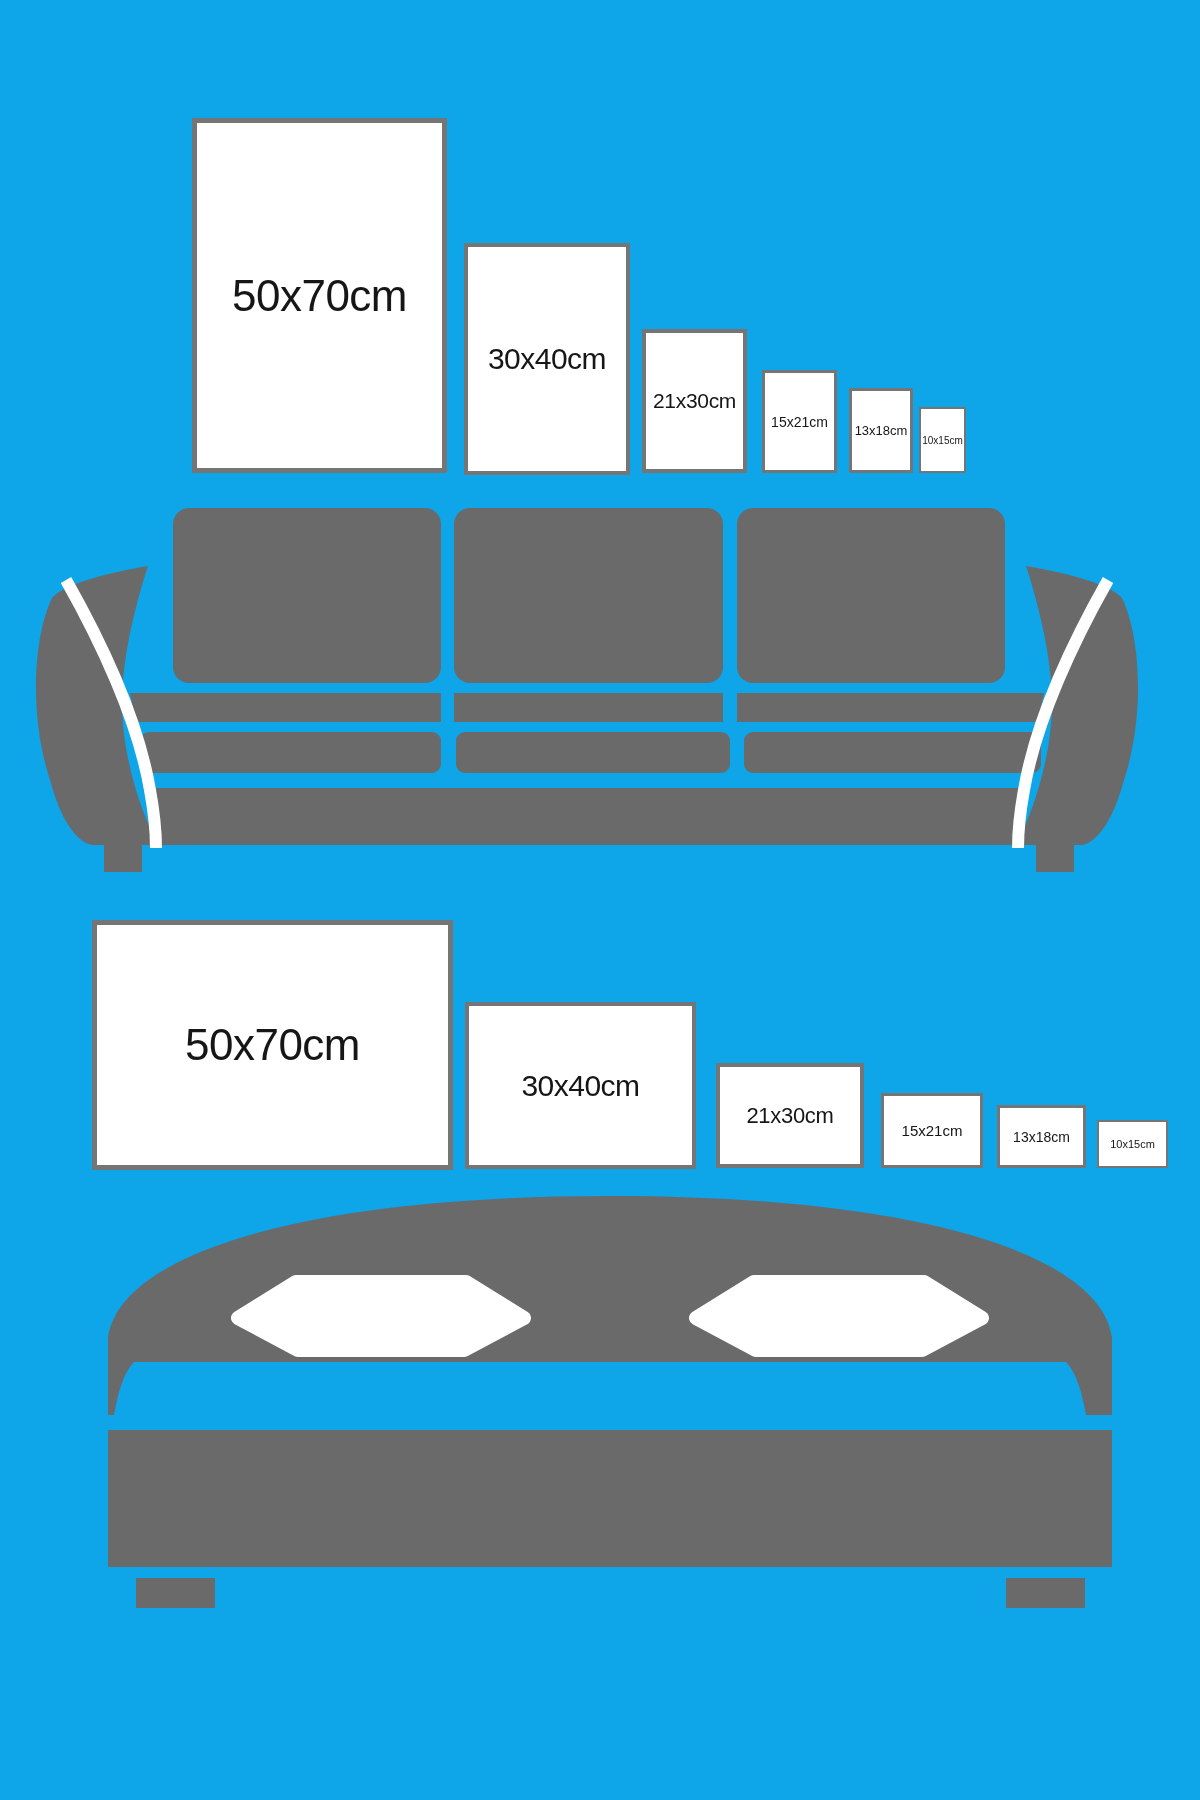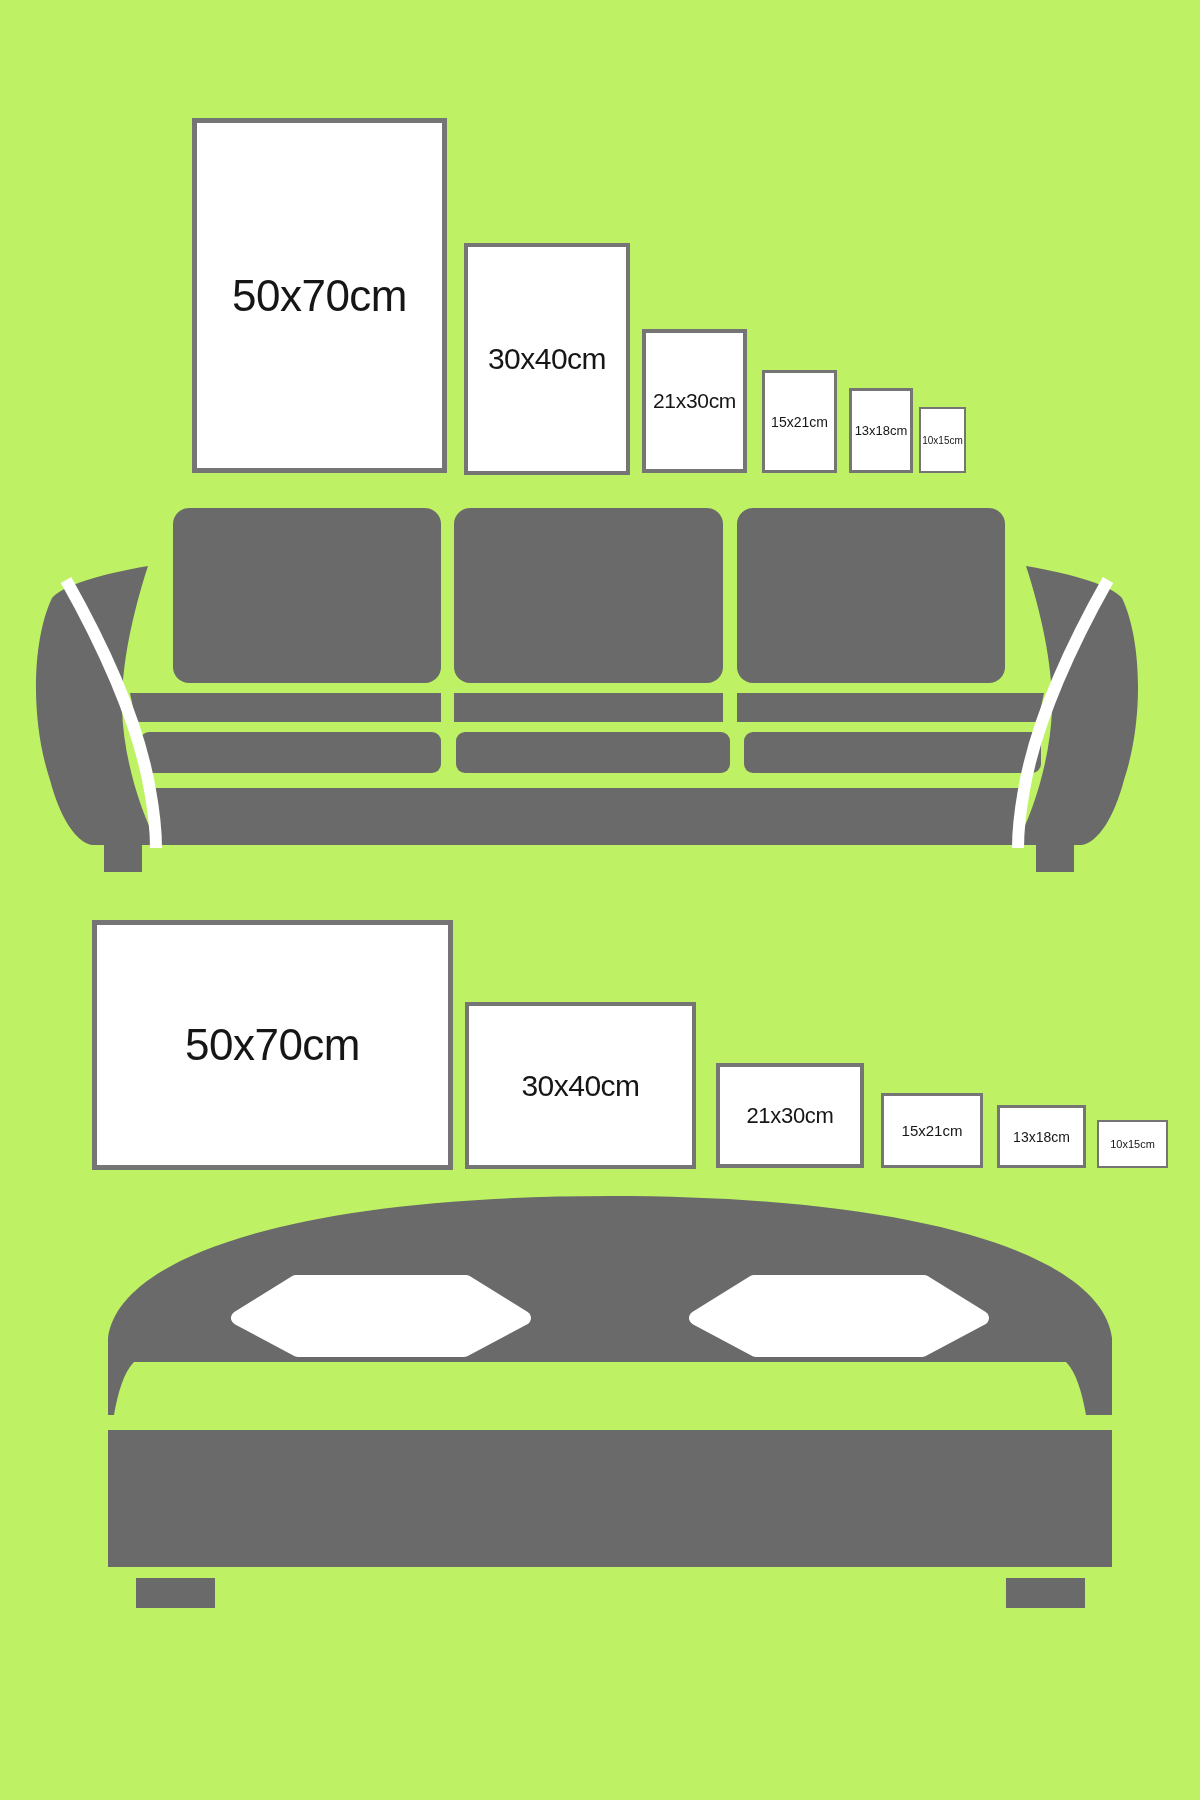--- a/index.html
+++ b/index.html
@@ -1,20 +1,20 @@
 <!DOCTYPE html>
 <html><head>
 <meta charset="utf-8">
 <style>
   html,body{margin:0;padding:0;background:#ffffff;}
   #stage{
     position:relative;
     width:1200px;
     height:1800px;
-    background:#bef264;
+    background:#0ea5e9;
     overflow:hidden;
     font-family:"Liberation Sans", sans-serif;
   }
   .art{position:absolute;left:0;top:0;}
   .frame{
     position:absolute;
     box-sizing:border-box;
     background:#ffffff;
     border:4px solid #757575;
     display:flex;

